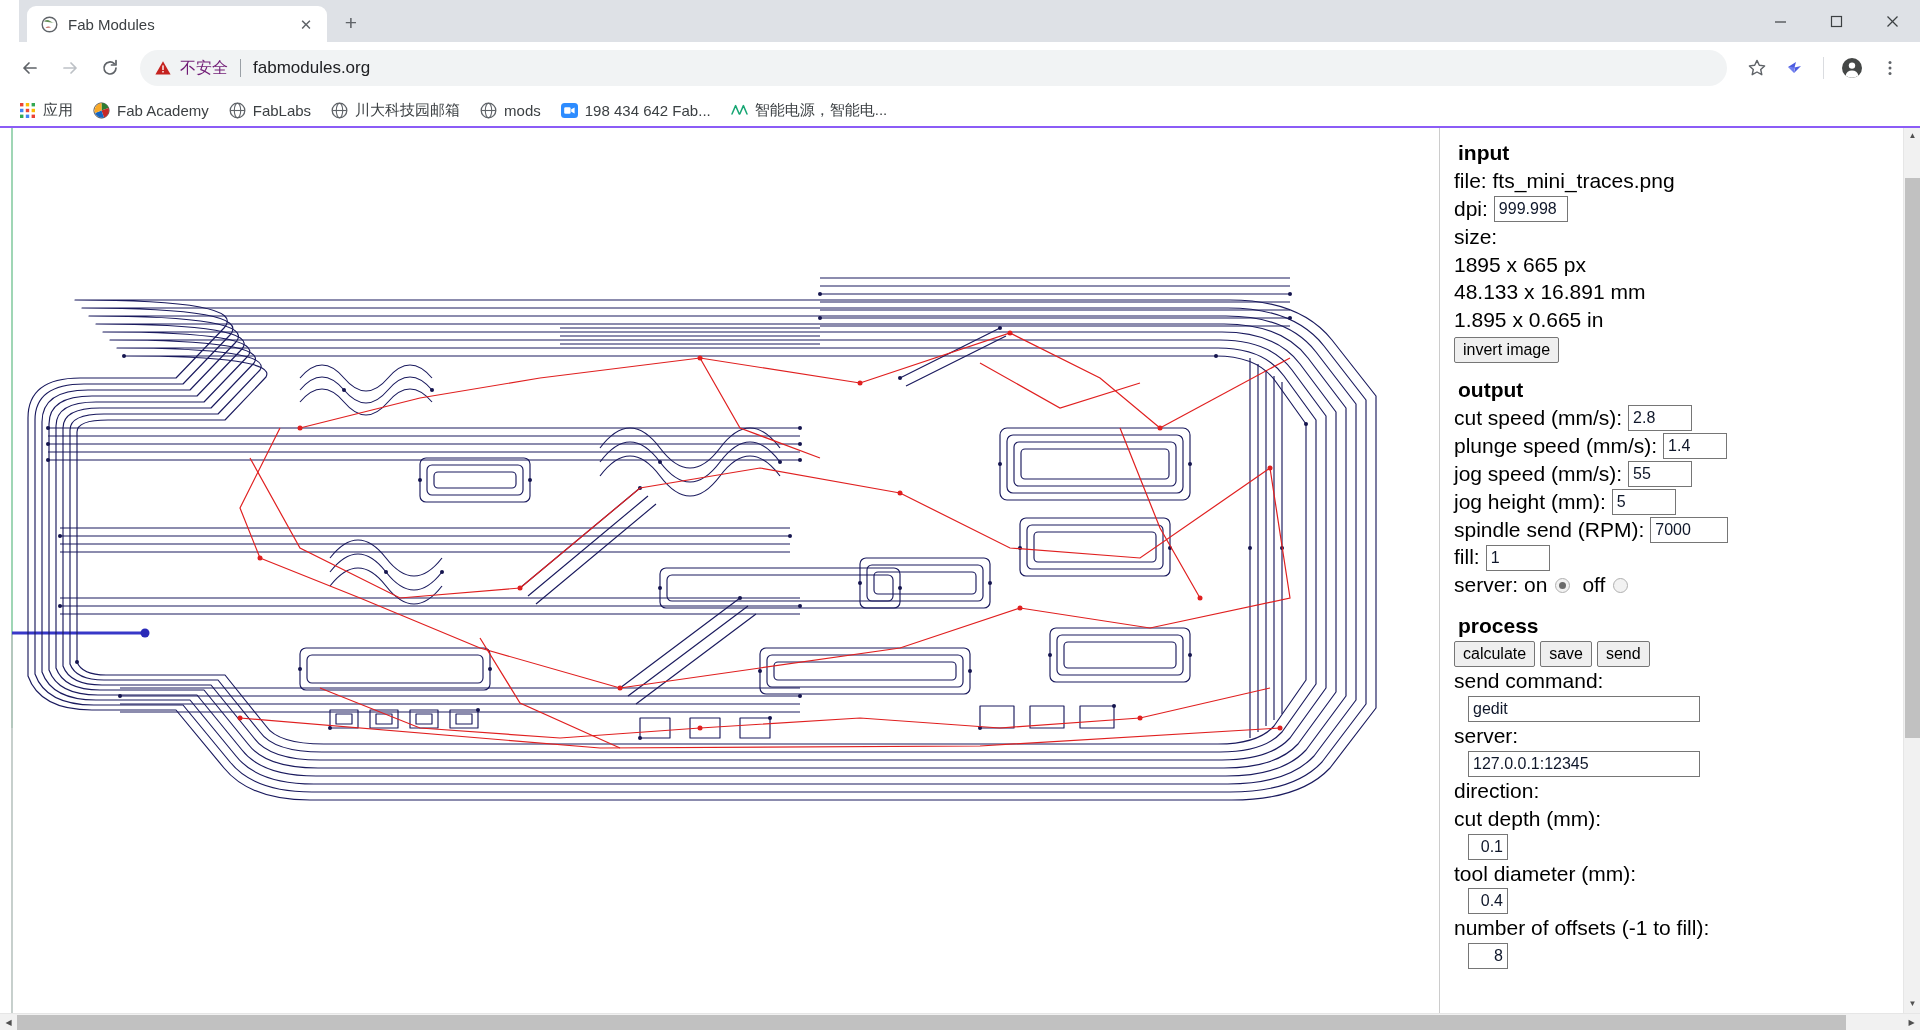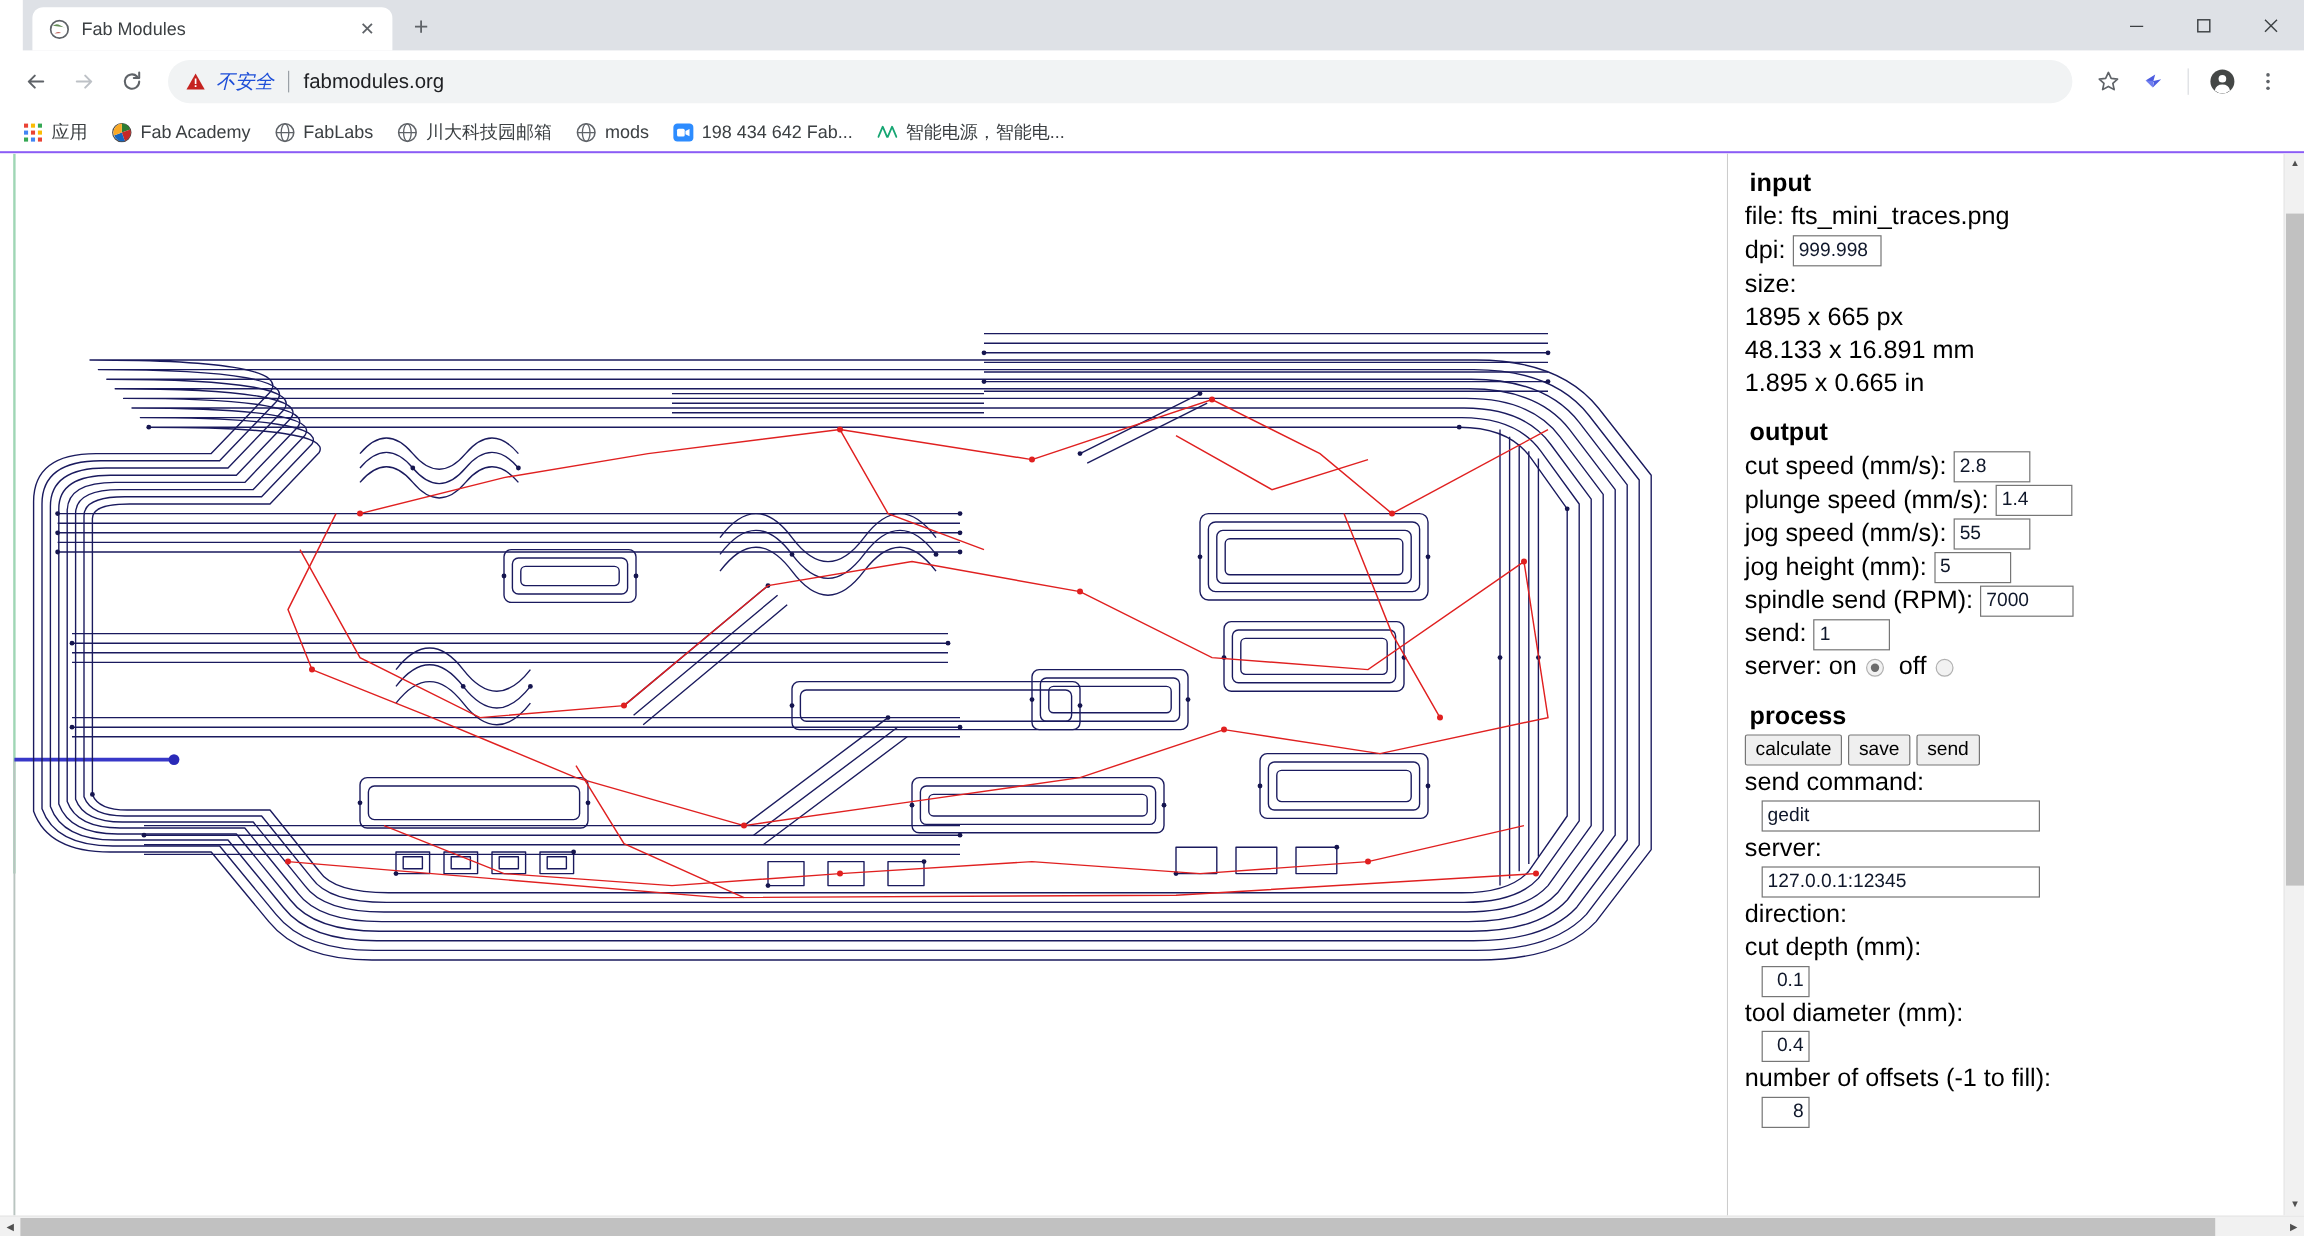--- a/index.html
+++ b/index.html
@@ -55,21 +55,21 @@
     display: flex; align-items: center; justify-content: center;
     color: #5f6368; flex: 0 0 36px;
   }
   .navbtn.disabled { color: #bdc1c6; }
   .omnibox {
     flex: 1; height: 36px; background: #f1f3f4; border-radius: 18px;
     display: flex; align-items: center; padding: 0 14px; gap: 8px;
     margin: 0 8px; min-width: 0;
   }
   .warn-icon { width: 18px; height: 18px; flex: 0 0 18px; }
-  .insecure-label { color: #1d4ed8; font-size: 16px; white-space: nowrap; font-style: italic; }
+  .insecure-label { color: #701a75; font-size: 16px; white-space: nowrap; }
   .omni-divider { width: 1px; height: 18px; background: #9aa0a6; margin: 0 4px; }
   .omni-url { font-size: 17px; color: #202124; white-space: nowrap; }
   .tb-right { display: flex; align-items: center; gap: 2px; }
   .tb-icon {
     width: 36px; height: 36px; border-radius: 50%;
     display: flex; align-items: center; justify-content: center;
     color: #5f6368;
   }
   .tb-sep { width: 1px; height: 22px; background: #dadce0; margin: 0 8px; }
 
@@ -553,20 +553,23 @@
         <span>fts_mini_traces.png</span>
       </div>
       <div class="sp-row">
         <span>dpi:</span>
         <input class="f w-dpi" value="999.998" style="">
       </div>
       <div class="sp-line">size:</div>
       <div class="sp-line">1895 x 665 px</div>
       <div class="sp-line">48.133 x 16.891 mm</div>
       <div class="sp-line">1.895 x 0.665 in</div>
+      <div class="sp-row" style="margin-top:3px">
+        <button class="b">invert image</button>
+      </div>
 
       <div class="sp-h" style="margin-top:14px">output</div>
       <div class="sp-row">
         <span>cut speed (mm/s):</span>
         <input class="f w-num" value="2.8" style="">
       </div>
       <div class="sp-row">
         <span>plunge speed (mm/s):</span>
         <input class="f w-num" value="1.4" style="">
       </div>
@@ -576,21 +579,21 @@
       </div>
       <div class="sp-row">
         <span>jog height (mm):</span>
         <input class="f w-num" value="5" style="">
       </div>
       <div class="sp-row">
         <span>spindle send (RPM):</span>
         <input class="f w-med" value="7000" style="">
       </div>
       <div class="sp-row">
-        <span>send:</span>
+        <span>fill:</span>
         <input class="f w-num" value="1" style="">
       </div>
       <div class="sp-row">
         <span>server: on</span>
         <span class="radio on"></span>
         <span style="margin-left:8px">off</span>
         <span class="radio"></span>
       </div>
 
       <div class="sp-h" style="margin-top:14px">process</div>

